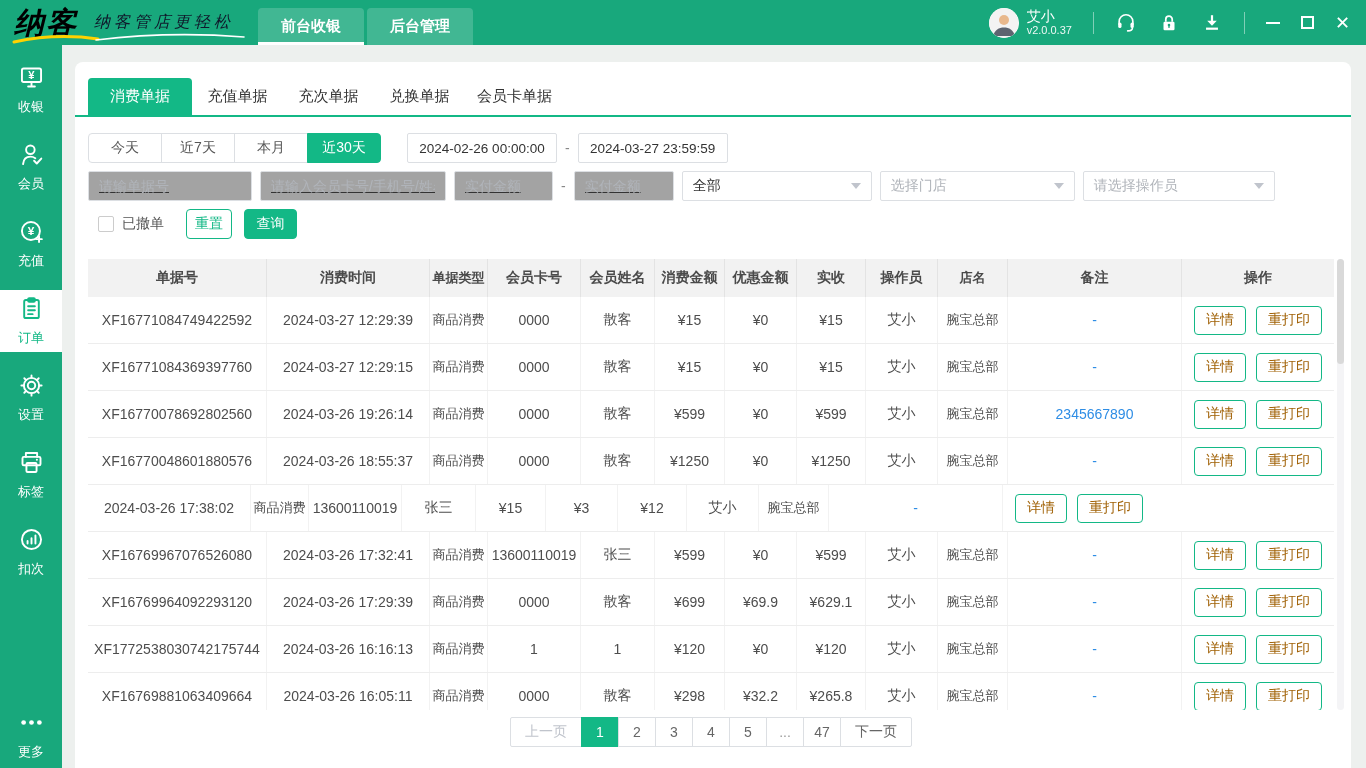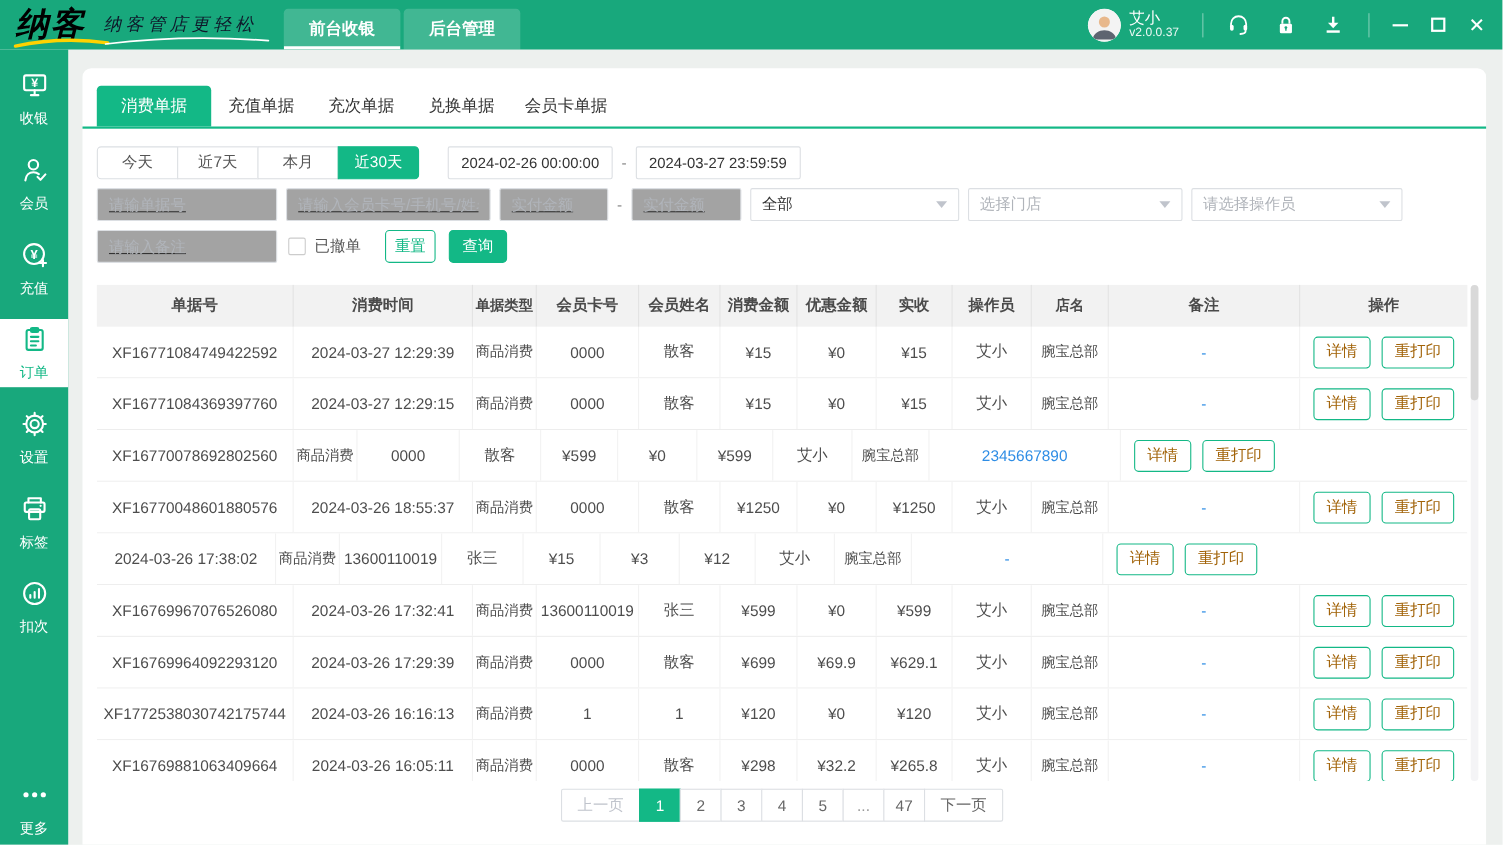--- a/index.html
+++ b/index.html
@@ -294,21 +294,20 @@
             <span class="ph">选择门店</span>
             <span class="caret"></span>
           </div>
           <div class="select s3">
             <span class="ph">请选择操作员</span>
             <span class="caret"></span>
           </div>
         </div>
 
         <div class="frow">
-          <input class="text-input w-order" placeholder="请输入备注" style="">
           <span class="checkbox"></span>
           <span class="chk-label">已撤单</span>
           <button class="btn-outline">重置</button>
           <button class="btn-solid">查询</button>
         </div>
       </div>
 
       <div class="table-wrap">
         <div class="thead">
           <div class="th c0">单据号</div>
@@ -354,20 +353,21 @@
               <div class="td c8">艾小</div>
               <div class="td c9">腕宝总部</div>
               <div class="td c10">-</div>
               <div class="td c11">
                 <button class="row-btn">详情</button>
                 <button class="row-btn">重打印</button>
               </div>
             </div>
             <div class="tr">
               <div class="td c0">XF16770078692802560</div>
+              <div class="td c1">2024-03-26 19:26:14</div>
               <div class="td c2">商品消费</div>
               <div class="td c3">0000</div>
               <div class="td c4">散客</div>
               <div class="td c5">¥599</div>
               <div class="td c6">¥0</div>
               <div class="td c7">¥599</div>
               <div class="td c8">艾小</div>
               <div class="td c9">腕宝总部</div>
               <div class="td c10">2345667890</div>
               <div class="td c11">

